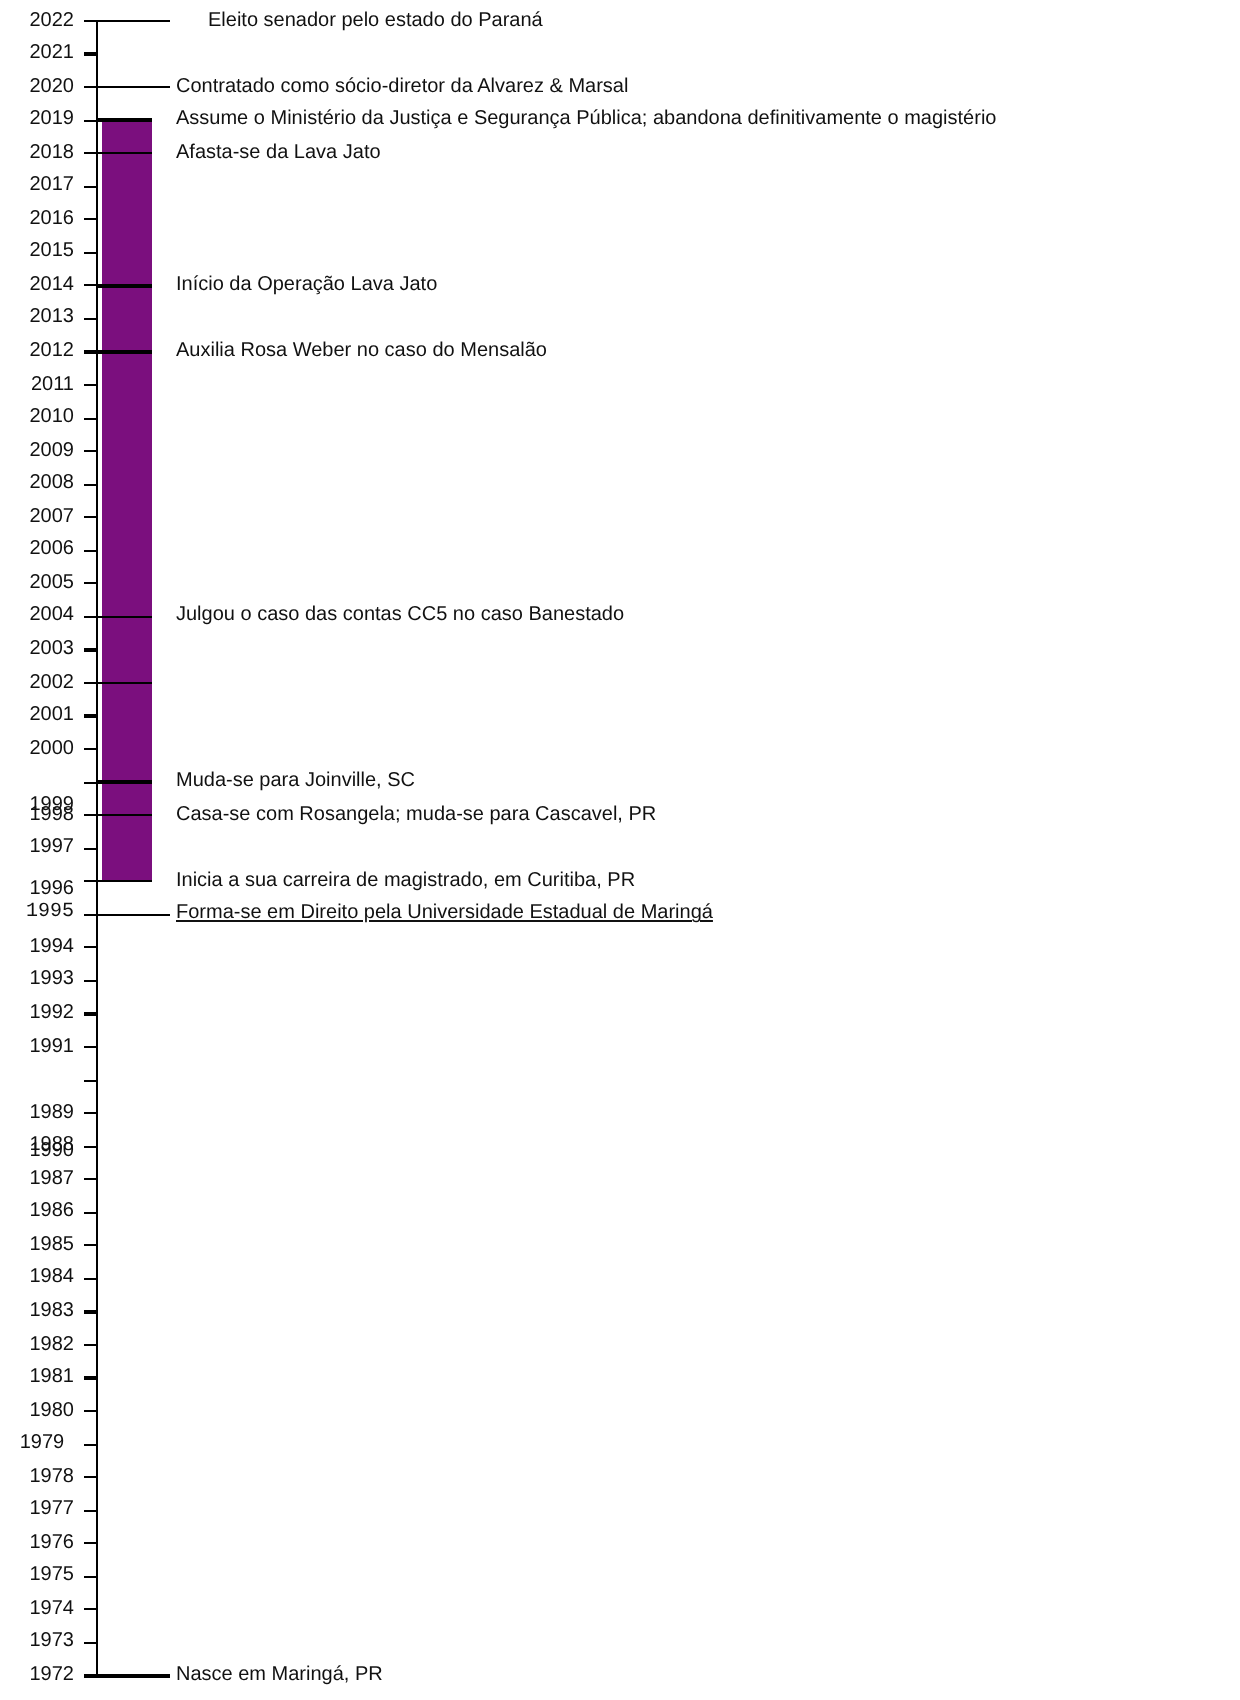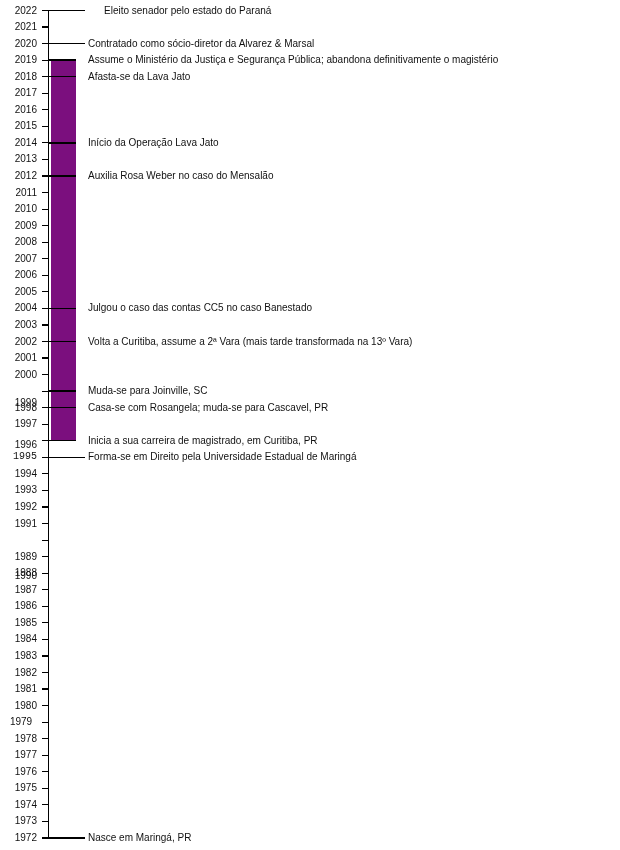--- a/index.html
+++ b/index.html
@@ -166,24 +166,23 @@
     <div class="event-label" style="left: 88px; top: 54.15px;">Assume o Ministério da Justiça e Segurança Pública; abandona definitivamente o magistério</div>
     <div class="event-line" style="left: 47.5px; width: 28px; top: 76px;"></div>
     <div class="event-label" style="left: 88px; top: 70.7px;">Afasta-se da Lava Jato</div>
     <div class="event-line" style="left: 47.5px; width: 28px; top: 142.2px;"></div>
     <div class="event-label" style="left: 88px; top: 136.9px;">Início da Operação Lava Jato</div>
     <div class="event-line" style="left: 47.5px; width: 28px; top: 175.3px;"></div>
     <div class="event-label" style="left: 88px; top: 170px;">Auxilia Rosa Weber no caso do Mensalão</div>
     <div class="event-line" style="left: 47.5px; width: 28px; top: 307.7px;"></div>
     <div class="event-label" style="left: 88px; top: 302.4px;">Julgou o caso das contas CC5 no caso Banestado</div>
     <div class="event-line" style="left: 47.5px; width: 28px; top: 340.8px;"></div>
-    <div class="event-label" style="left: 88px; top: 335.5px;">Volta a Curitiba, assume a 2ª Vara (mais tarde transformada na 13º Vara)</div>
     <div class="event-line" style="left: 47.5px; width: 28px; top: 390.45px;"></div>
     <div class="event-label" style="left: 88px; top: 385.15px;">Muda-se para Joinville, SC</div>
     <div class="event-line" style="left: 47.5px; width: 28px; top: 407px;"></div>
     <div class="event-label" style="left: 88px; top: 401.7px;">Casa-se com Rosangela; muda-se para Cascavel, PR</div>
     <div class="event-line" style="left: 47.5px; width: 28px; top: 440.1px;"></div>
     <div class="event-label" style="left: 88px; top: 434.8px;">Inicia a sua carreira de magistrado, em Curitiba, PR</div>
     <div class="event-line" style="left: 47.5px; width: 37.5px; top: 456.65px;"></div>
-    <div class="event-label" style="left: 88px; top: 451.35px;">Forma-se em Direito pela Universidade Estadual de Maringá</div>
+    <div class="event-label" style="left: 88px; top: 451.35px; text-decoration: underline;">Forma-se em Direito pela Universidade Estadual de Maringá</div>
     <div class="event-line" style="left: 47.5px; width: 37.5px; top: 837.3px;"></div>
     <div class="event-label" style="left: 88px; top: 832px;">Nasce em Maringá, PR</div>
   </div>
 
 </body></html>

